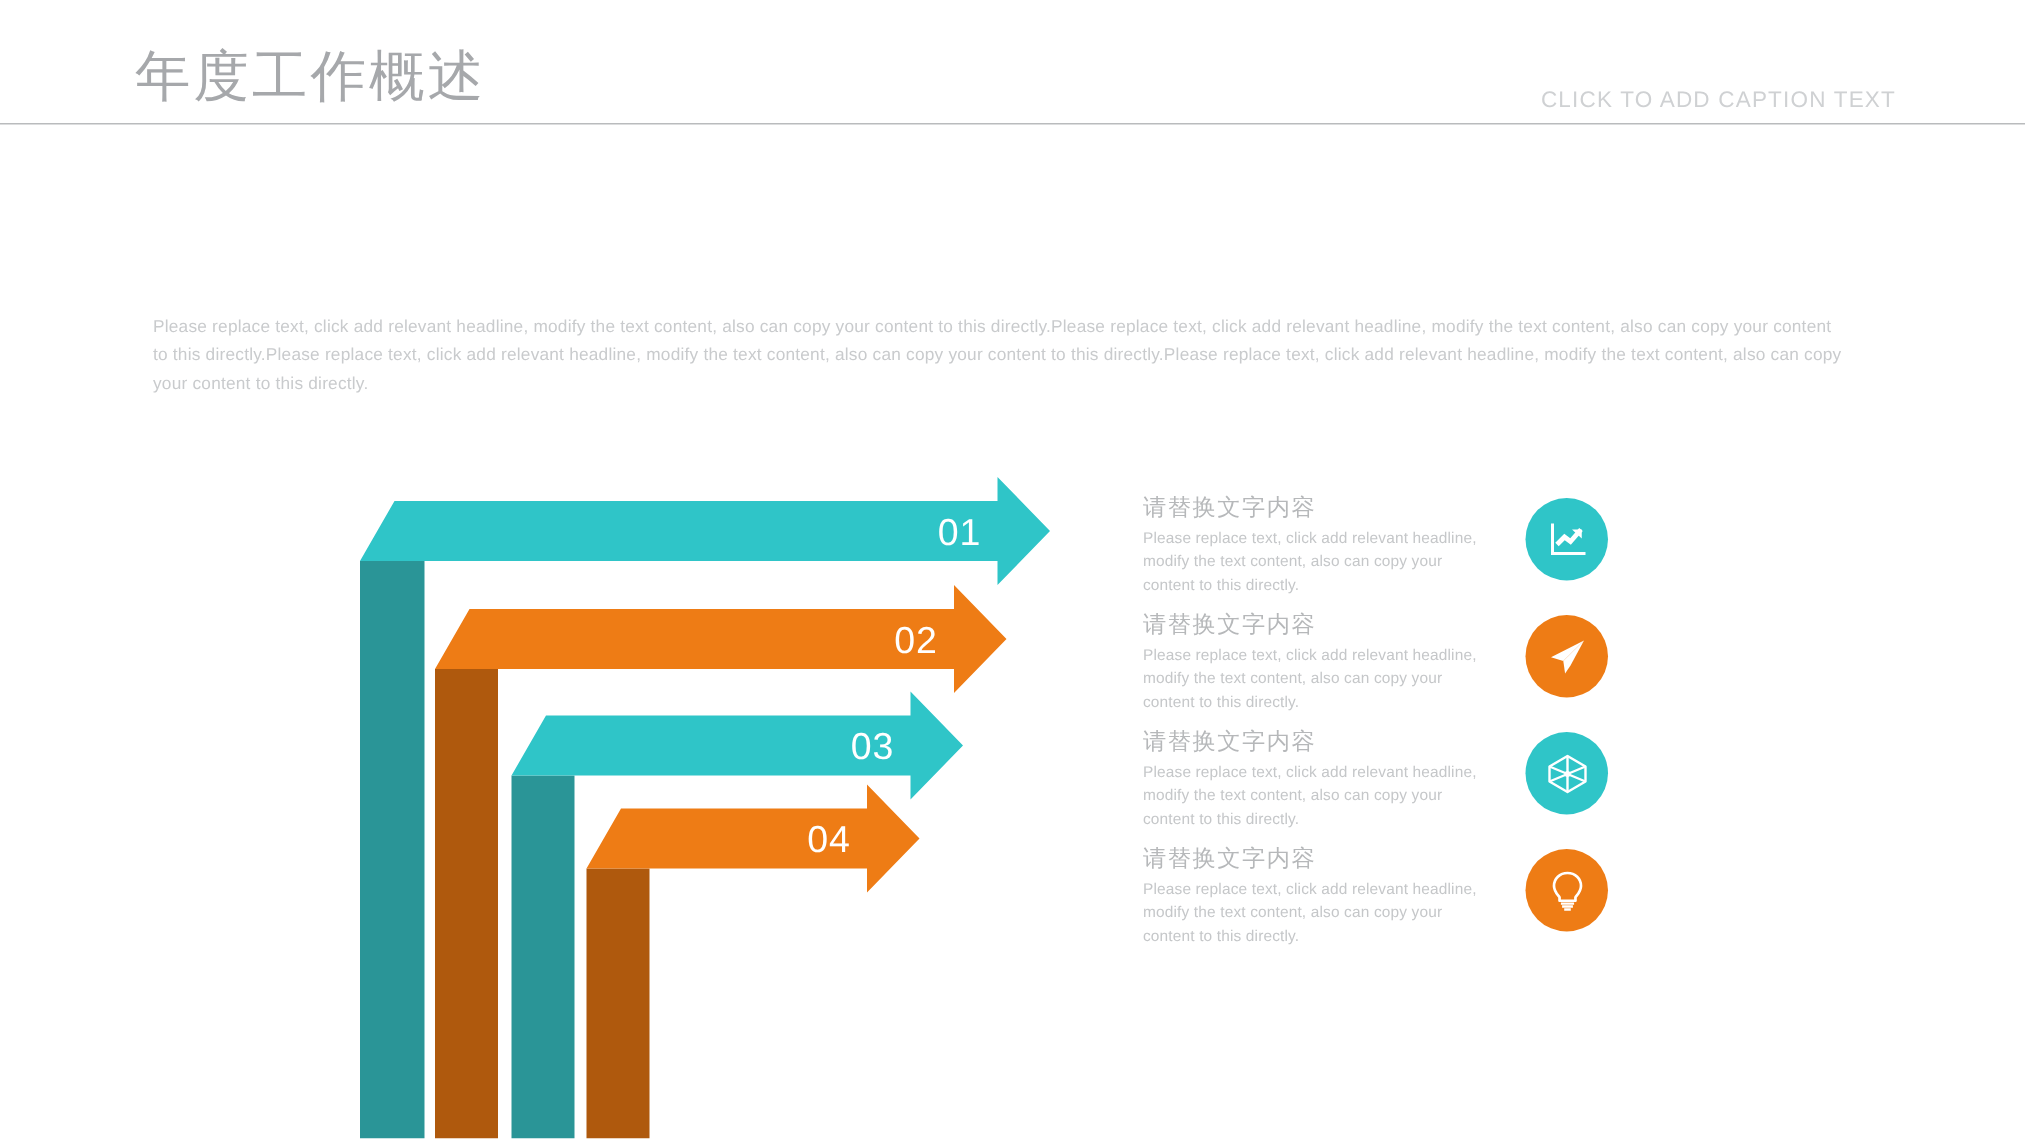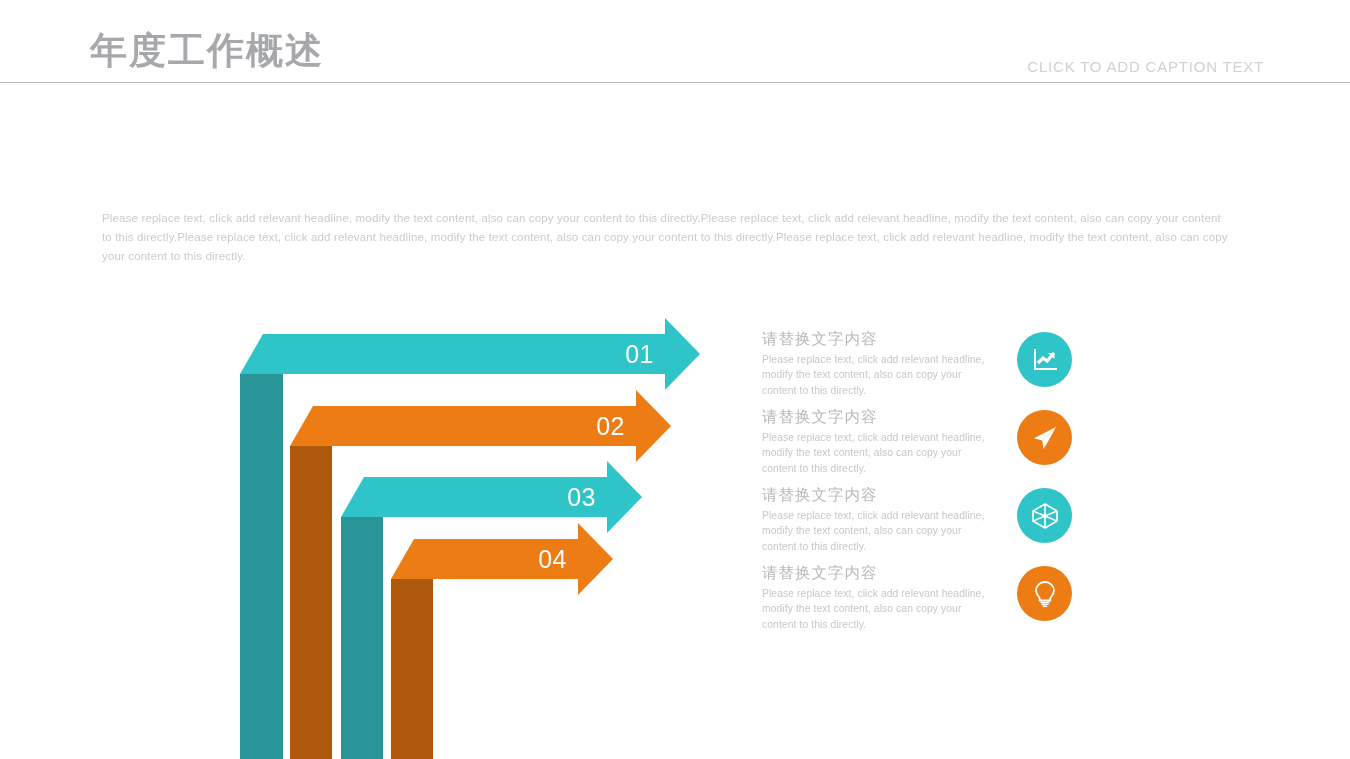--- a/index.html
+++ b/index.html
@@ -23,21 +23,21 @@
     width: 1350px;
     height: 84px;
   }
   #page-title {
     position: absolute;
     left: 90px;
     top: 26px;
     font-size: 37px;
     letter-spacing: 2px;
     color: #a6a8ab;
-    font-weight: 700;
+    font-weight: 400;
     white-space: nowrap;
   }
   #caption-text {
     position: absolute;
     right: 86px;
     top: 58px;
     font-size: 15px;
     letter-spacing: 0.8px;
     color: #cfd1d3;
     white-space: nowrap;

